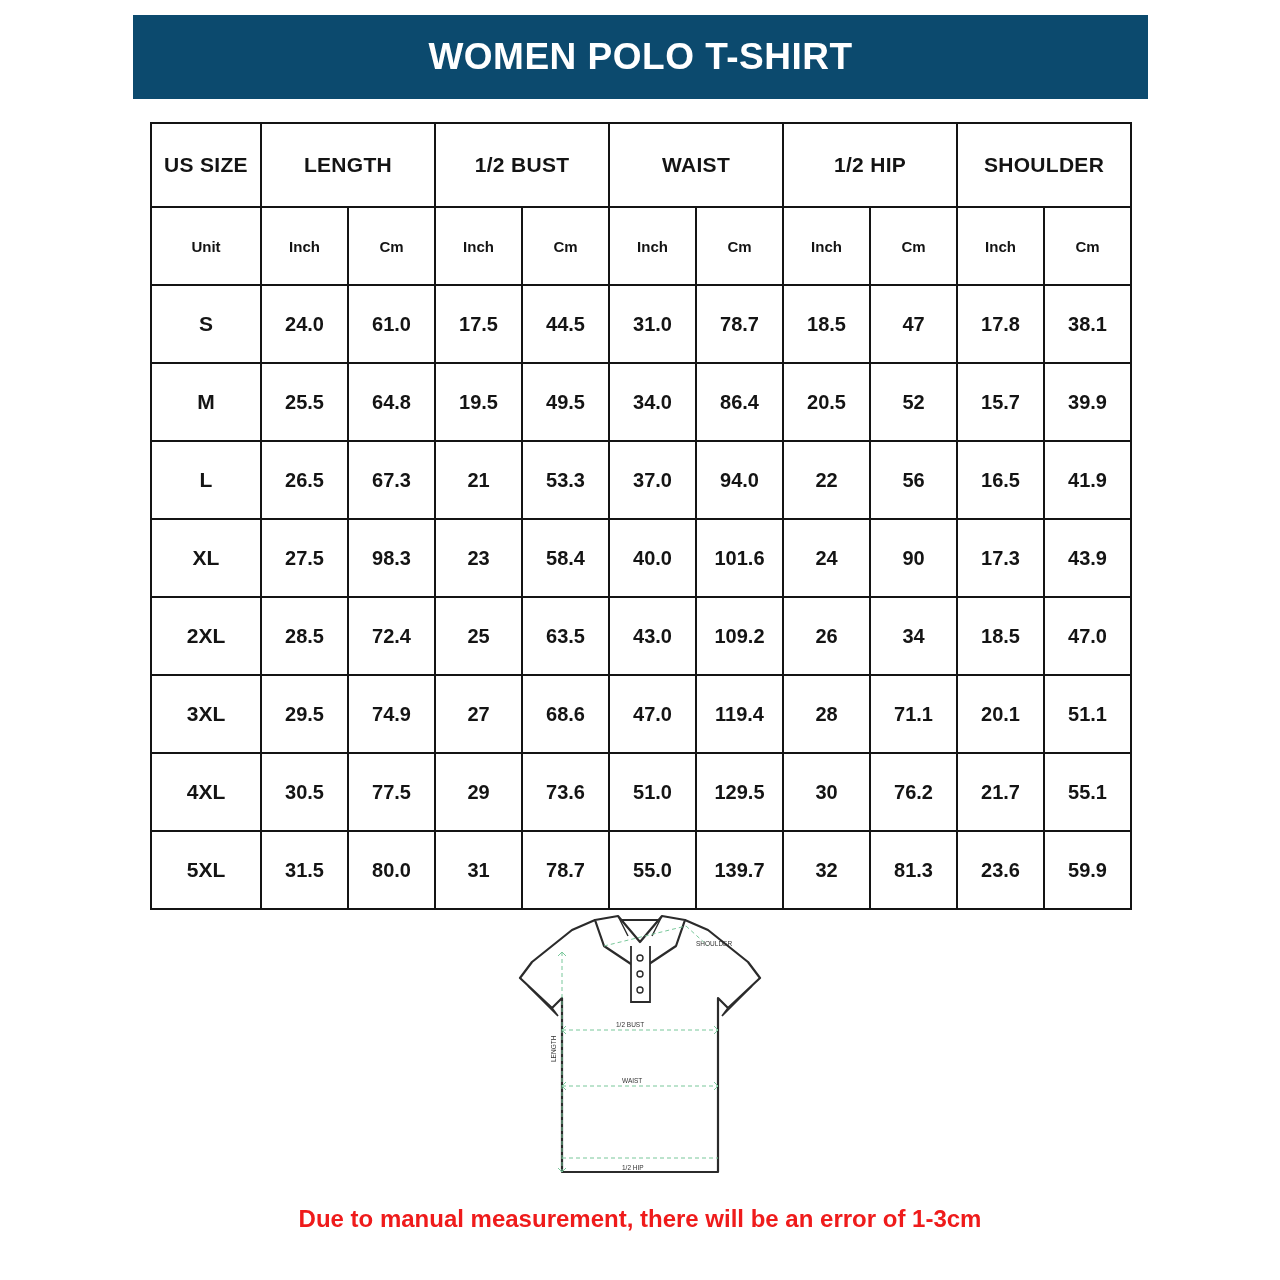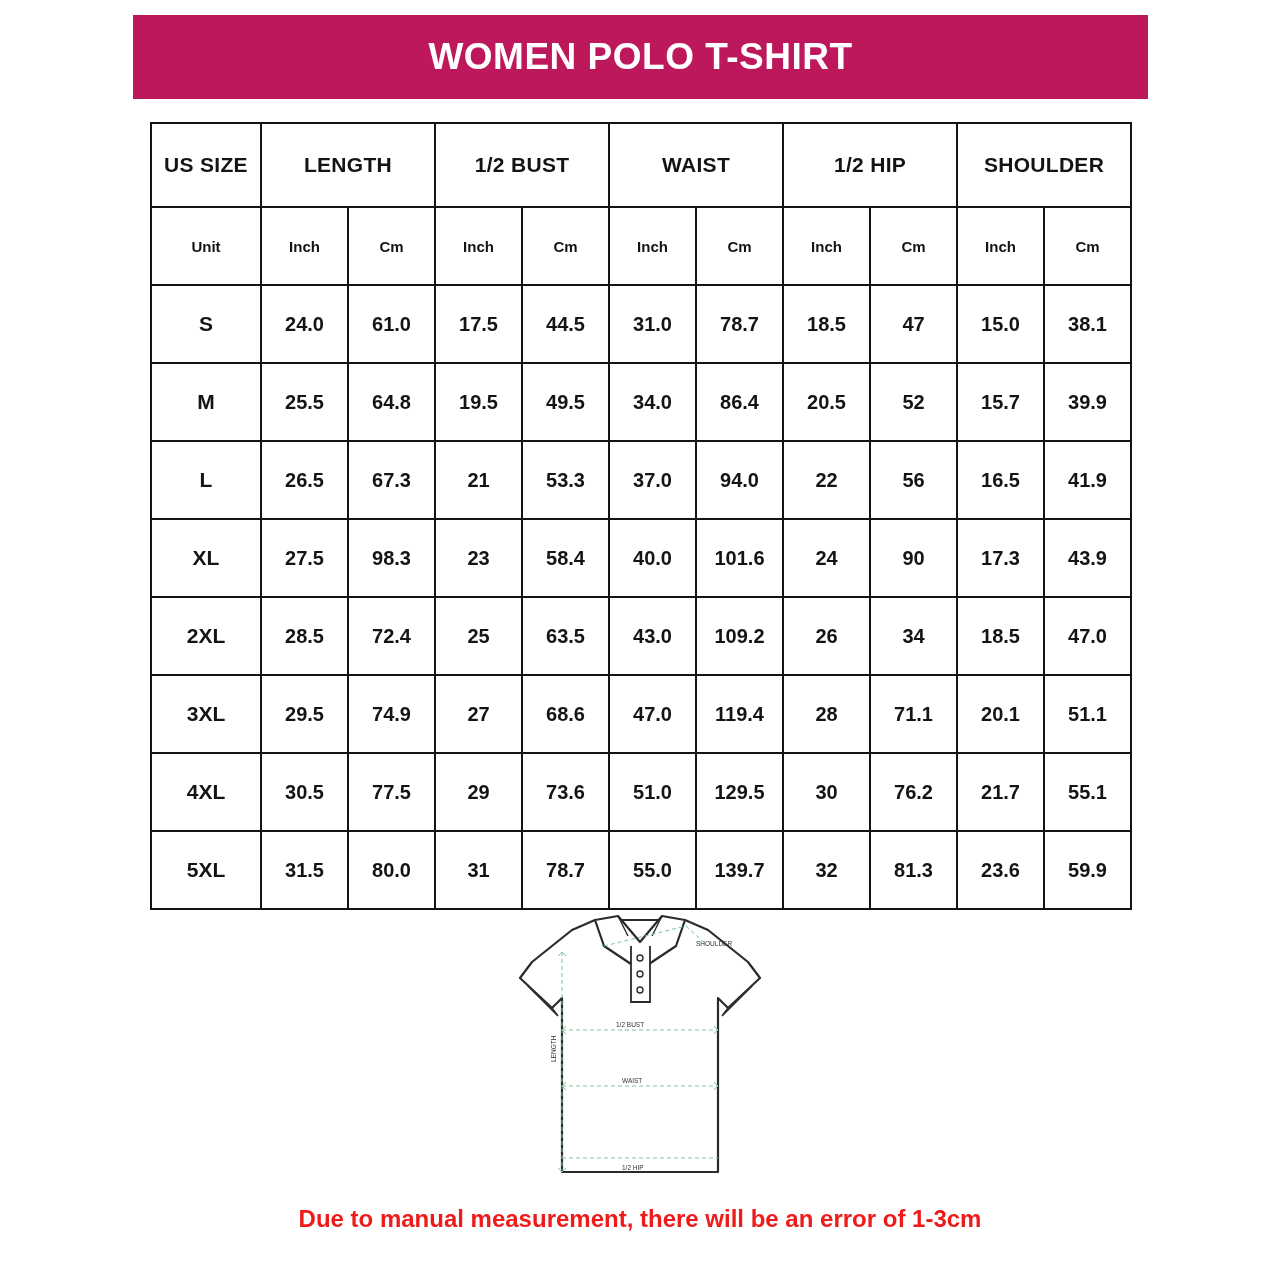--- a/index.html
+++ b/index.html
@@ -21,21 +21,21 @@
     box-sizing: border-box;
   }
 
   
   .banner {
     position: absolute;
     left: 133px;
     top: 15px;
     width: 1015px;
     height: 84px;
-    background: #be185d;
+    background: #0c4a6e;
     display: flex;
     align-items: center;
     justify-content: center;
   }
   .banner-title {
     color: #ffffff;
     font-size: 37px;
     font-weight: bold;
     letter-spacing: 0.5px;
     text-align: center;
@@ -168,21 +168,21 @@
         <tr class="data-row">
           <td class="size-cell">S</td>
           <td>24.0</td>
           <td>61.0</td>
           <td>17.5</td>
           <td>44.5</td>
           <td>31.0</td>
           <td>78.7</td>
           <td>18.5</td>
           <td>47</td>
-          <td>15.0</td>
+          <td>17.8</td>
           <td>38.1</td>
         </tr>
 
         <tr class="data-row">
           <td class="size-cell">M</td>
           <td>25.5</td>
           <td>64.8</td>
           <td>19.5</td>
           <td>49.5</td>
           <td>34.0</td>

